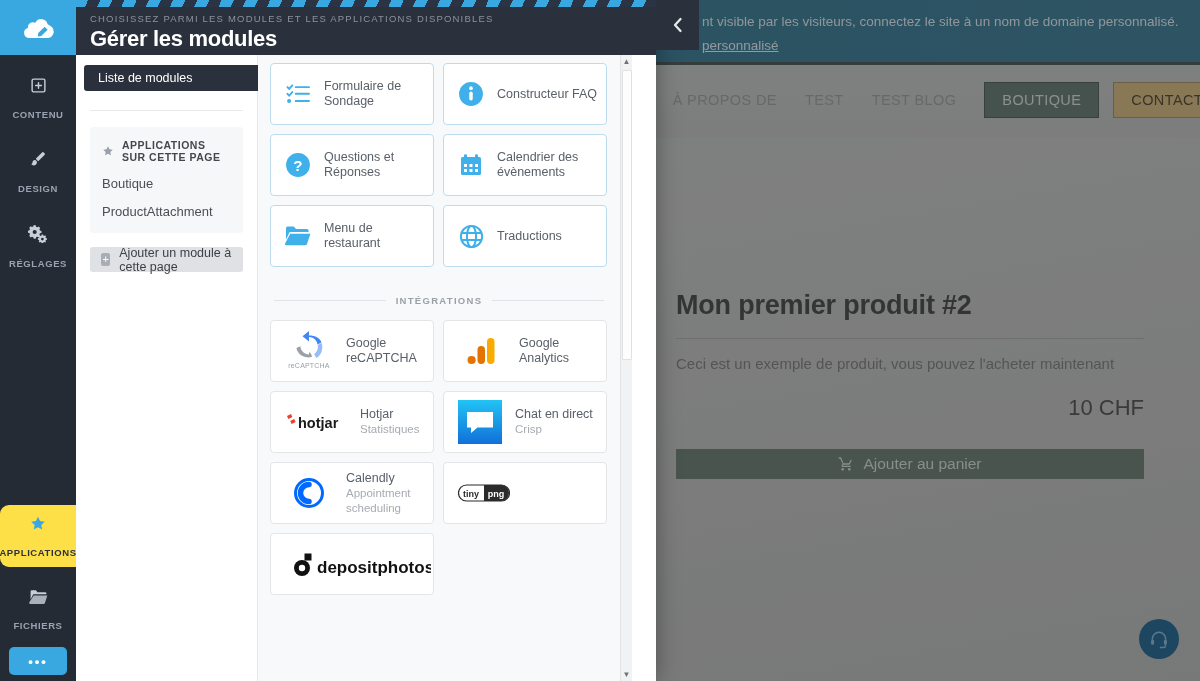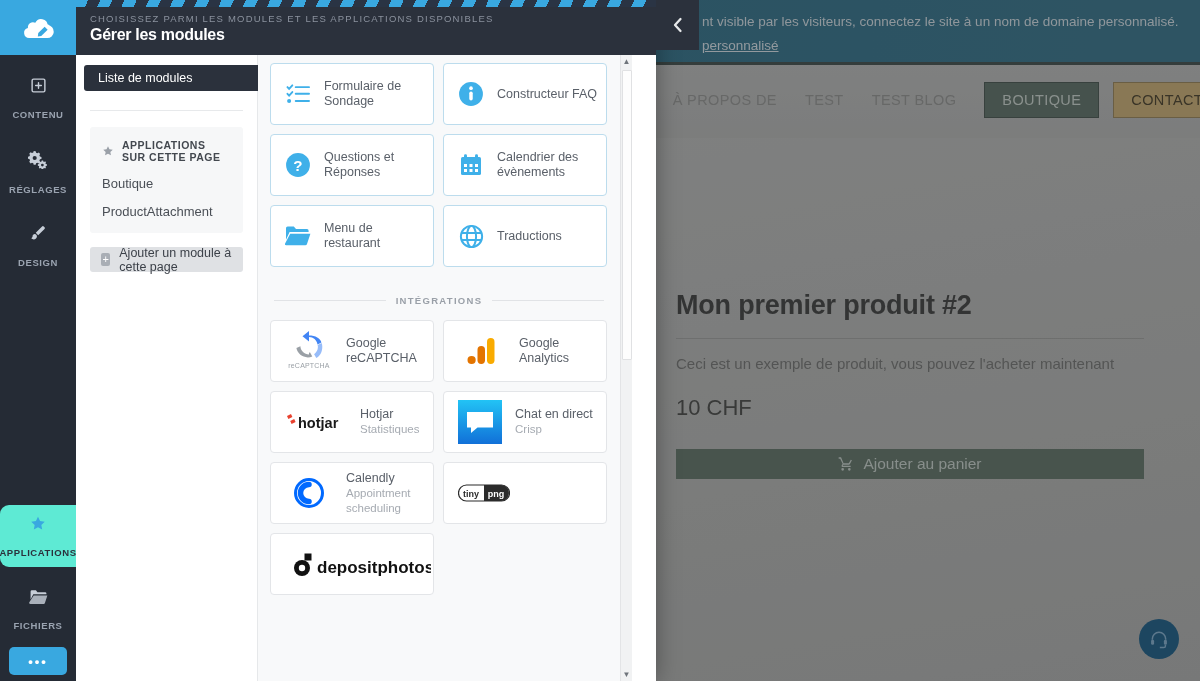--- a/index.html
+++ b/index.html
@@ -39,21 +39,21 @@
     font-size:14.5px; letter-spacing:.4px; padding:9px 17px; margin-left:14px; white-space:nowrap;
     border:1px solid rgba(0,0,0,.25);
   }
   .nav-btn.boutique{ background:#5a6b5f; color:#c6cfc7;}
   .nav-btn.contact{ background:#c5a86d; color:#443a22;}
 
   #product{ position:absolute; left:676px; top:255px; width:468px;margin-top:35px;}
   #product h1{ font-size:27px; font-weight:700; color:#3b3b38; letter-spacing:-.2px;}
   #product .rule{ height:1px; background:rgba(0,0,0,.13); margin:17px 0 16px 0;}
   #product .desc{ font-size:15px; color:#6f6f6b; }
-  #product .price{ font-size:22px; color:#44443f; margin-top:23px;}
+  #product .price{ font-size:22px; color:#44443f; margin-top:23px;text-align:right;}
   #cart-btn{
     margin-top:28px; height:30px; background:#5d6e60; color:#c2cbc3;
     display:flex; align-items:center; justify-content:center; gap:9px;
     font-size:15.5px;
   }
   #chat-bubble{
     position:absolute; left:1139px; top:619px; width:40px; height:40px; border-radius:50%;
     background:#17587f; display:flex; align-items:center; justify-content:center;
   }
 
@@ -72,21 +72,21 @@
     width:76px; height:55px; background:#39a8e0;
     display:flex; align-items:center; justify-content:center;
   }
   .rail-item{
     height:62px; display:flex; flex-direction:column; align-items:center; justify-content:center;
     gap:15px; color:#9aa3b0; font-size:9.5px; letter-spacing:.6px; font-weight:700;
     margin-top:12px;
   }
   .rail-item .glyph{ font-size:17px; line-height:17px; color:#c7ced8;}
   .rail-item.active{
-    background:#5eead4; color:#2b313c; border-radius:9px 0 0 9px;
+    background:#fde047; color:#2b313c; border-radius:9px 0 0 9px;
   }
   .rail-item.active .glyph{ color:#39a8e0; }
   #rail-bottom{ position:absolute; left:0; bottom:0; width:76px;}
   #rail-more{
     margin:6px 9px 6px 9px; height:28px; background:#39a8e0; border-radius:5px;
     display:flex; align-items:center; justify-content:center; color:#fff; letter-spacing:2px;
     font-size:13px; font-weight:700;
   }
 
   
@@ -98,21 +98,21 @@
     height:7px; width:100%;
     background:repeating-linear-gradient(115deg,#39a8e0 0 11px,#2a3444 11px 22px);
   }
   #modal-head{
     height:48px; background:#2b313c; padding:6px 0 0 14px; color:#fff;
   }
   #modal-head .kicker{
     font-size:9.5px; letter-spacing:1.2px; color:#8b929e; font-weight:400;
   }
   #modal-head .title{
-    font-size:16px; font-weight:700; letter-spacing:-.3px; margin-top:2px;
+    font-size:22px; font-weight:700; letter-spacing:-.3px; margin-top:2px;
   }
   #modal-body{ display:flex; height:626px;}
 
   
   #mod-left{ width:182px; background:#fff; border-right:1px solid #e6e8ea; padding:10px 0 0 0;}
   #tab-liste{
     position:relative; margin:0 0 0 8px; height:26px; width:190px;
     background:#2b313c; color:#fff; font-size:12.5px;
     display:flex; align-items:center; padding-left:14px; border-radius:3px 0 0 3px;
   }
@@ -243,35 +243,35 @@
       <svg width="17" height="17" viewBox="0 0 24 24" fill="none" stroke="#c7ced8" stroke-width="2">
         <rect x="3" y="3" width="18" height="18" rx="2"></rect>
           <path d="M12 8v8M8 12h8" stroke-linecap="round"></path>
       </svg>
     </span>
     <span>CONTENU</span>
   </div>
 
   <div class="rail-item">
     <span class="glyph">
+      <svg width="18" height="18" viewBox="0 0 24 24" fill="#c7ced8">
+        <path d="M19.7 3.3a1.6 1.6 0 0 0-2.3 0L9 11.8l3.2 3.2 8.5-8.4a1.6 1.6 0 0 0 0-2.3zM7.7 13.2c-1.6 0-2.9 1.3-2.9 2.9 0 1.3-.6 2.4-1.8 3 .8.9 2 1.4 3.3 1.4 2.4 0 4.3-1.9 4.3-4.3 0-1.6-1.3-3-2.9-3z"></path>
+      </svg>
+    </span>
+    <span>DESIGN</span>
+  </div>
+
+  <div class="rail-item">
+    <span class="glyph">
       <svg width="20" height="19" viewBox="0 0 26 24" fill="#c7ced8">
         <path d="M10 1.2l.5 2a6.6 6.6 0 0 1 1.7.7l1.8-1 1.8 1.8-1 1.8c.3.5.6 1.1.7 1.7l2 .5v2.6l-2 .5c-.1.6-.4 1.2-.7 1.7l1 1.8-1.8 1.8-1.8-1c-.5.3-1.1.6-1.7.7l-.5 2H7.4l-.5-2a6.6 6.6 0 0 1-1.7-.7l-1.8 1L1.6 15l1-1.8a6.6 6.6 0 0 1-.7-1.7l-2-.5V8.4l2-.5c.1-.6.4-1.2.7-1.7l-1-1.8 1.8-1.8 1.8 1c.5-.3 1.1-.6 1.7-.7l.5-2zM8.7 7.4a2.7 2.7 0 1 0 0 5.4 2.7 2.7 0 0 0 0-5.4z"></path>
         <path d="M19.6 13.2l.3 1.4c.4.1.8.3 1.1.5l1.2-.7 1.2 1.2-.7 1.2c.2.4.4.7.5 1.1l1.4.3v1.8l-1.4.3c-.1.4-.3.8-.5 1.1l.7 1.2-1.2 1.2-1.2-.7c-.4.2-.7.4-1.1.5l-.3 1.4h-1.8l-.3-1.4a4.5 4.5 0 0 1-1.1-.5l-1.2.7-1.2-1.2.7-1.2a4.5 4.5 0 0 1-.5-1.1l-1.4-.3v-1.8l1.4-.3c.1-.4.3-.8.5-1.1l-.7-1.2 1.2-1.2 1.2.7c.4-.2.7-.4 1.1-.5l.3-1.4zM18.7 17.4a1.8 1.8 0 1 0 0 3.6 1.8 1.8 0 0 0 0-3.6z"></path>
       </svg>
     </span>
     <span>RÉGLAGES</span>
-  </div>
-
-  <div class="rail-item">
-    <span class="glyph">
-      <svg width="18" height="18" viewBox="0 0 24 24" fill="#c7ced8">
-        <path d="M19.7 3.3a1.6 1.6 0 0 0-2.3 0L9 11.8l3.2 3.2 8.5-8.4a1.6 1.6 0 0 0 0-2.3zM7.7 13.2c-1.6 0-2.9 1.3-2.9 2.9 0 1.3-.6 2.4-1.8 3 .8.9 2 1.4 3.3 1.4 2.4 0 4.3-1.9 4.3-4.3 0-1.6-1.3-3-2.9-3z"></path>
-      </svg>
-    </span>
-    <span>DESIGN</span>
   </div>
 
   <div id="rail-bottom">
     <div class="rail-item active">
       <span class="glyph">
         <svg width="18" height="17" viewBox="0 0 24 24" fill="#39a8e0">
           <path d="M12 2.5l2.9 6 6.6.9-4.8 4.6 1.2 6.5L12 17.4l-5.9 3.1 1.2-6.5L2.5 9.4l6.6-.9z"></path>
         </svg>
       </span>
       <span>APPLICATIONS</span>

